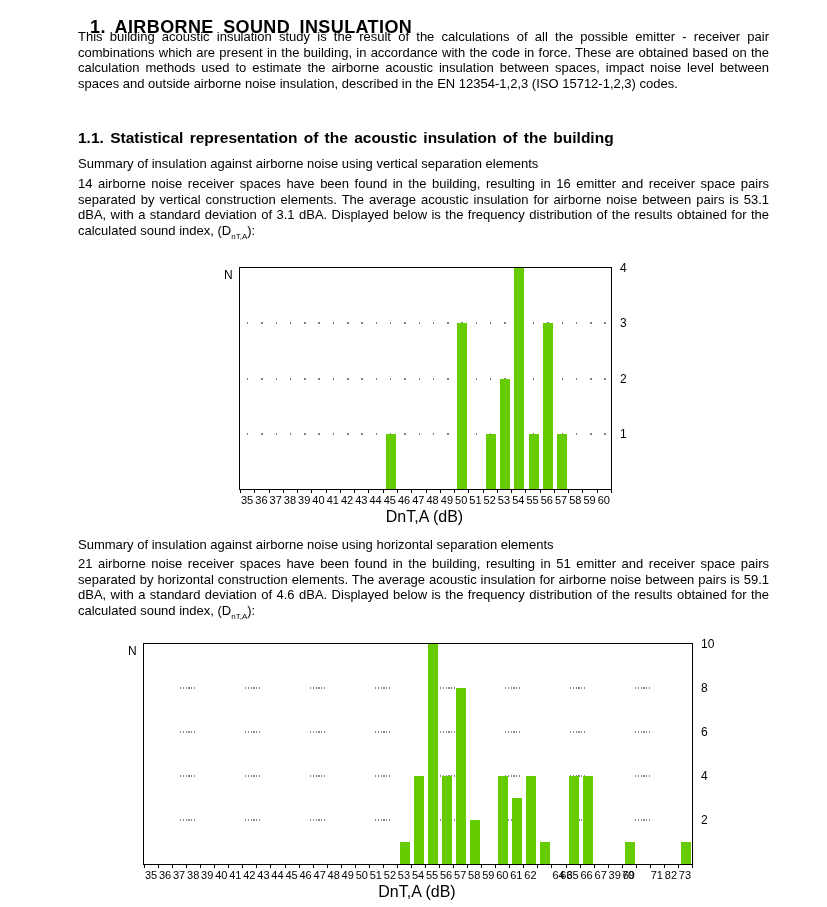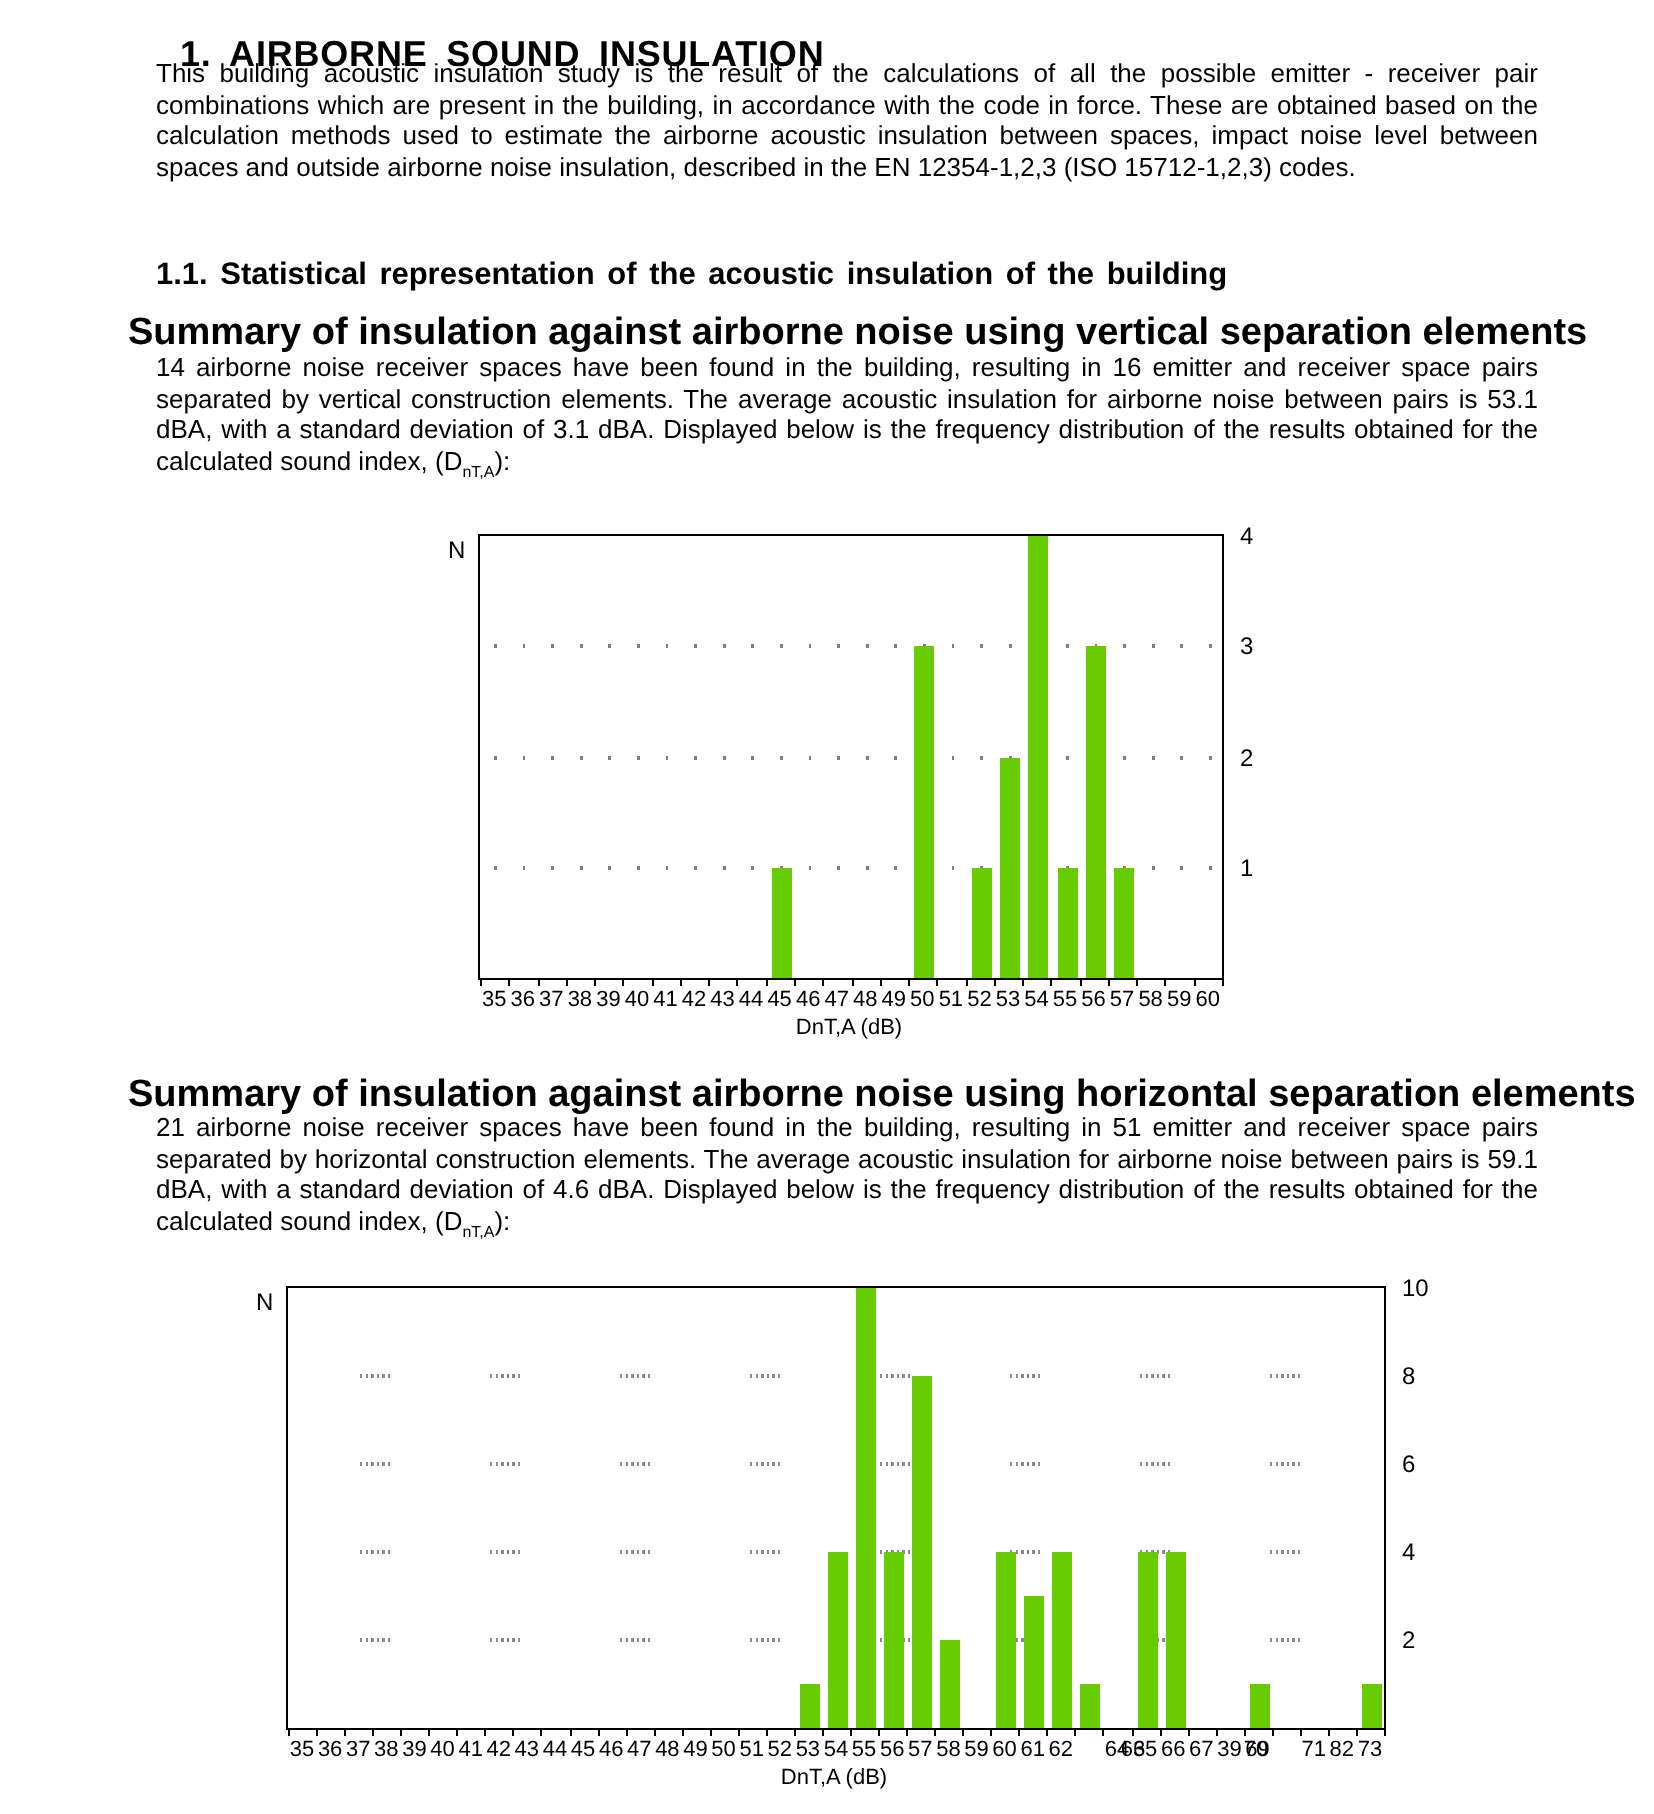--- a/index.html
+++ b/index.html
@@ -9,22 +9,22 @@
   }
   h1.doc-title{
     position:absolute;left:78px;top:5px;margin:12px;
     font-size:18px;font-weight:bold;letter-spacing:.4px;word-spacing:4px;white-space:nowrap;
   }
   h2.sec-title{
     position:absolute;left:78px;top:129px;margin:0;
     font-size:15.5px;font-weight:bold;word-spacing:2px;white-space:nowrap;
   }
   h3.sub-title{
-    position:absolute;left:64px;margin:0;
-    font-size:19px;font-weight:bold;white-space:nowrap;
+    position:absolute;left:78px;margin:0;
+    font-size:13px;font-weight:normal;white-space:nowrap;
   }
   p.body-text{
     position:absolute;left:78px;width:691px;margin:0;
     font-size:13px;line-height:15.6px;text-align:justify;
   }
   p.body-text sub{font-size:8px;line-height:0;}
   
   .chart{position:absolute;}
   .plot{
     position:absolute;left:0;top:0;border:1px solid #000;background:#fff;box-sizing:content-box;
@@ -42,21 +42,21 @@
   .xtick{position:absolute;width:1px;height:3px;background:#000;}
   .xlab{
     position:absolute;transform:translateX(-50%);
     font-size:11px;white-space:nowrap;
   }
   .ylab-num{
     position:absolute;transform:translateY(-50%);
     font-size:12px;white-space:nowrap;
   }
   .nlab{position:absolute;left:-15px;top:1px;font-size:12px;}
-  .xtitle{position:absolute;left:0;text-align:center;font-size:11px;}
+  .xtitle{position:absolute;left:0;text-align:center;font-size:16px;}
 </style>
 </head>
 <body>
 
 <h1 class="doc-title">1. AIRBORNE SOUND INSULATION</h1>
 
 <p class="body-text" style="top:29px;">This building acoustic insulation study is the result of the calculations of all the possible emitter - receiver pair combinations which are present in the building, in accordance with the code in force. These are obtained based on the calculation methods used to estimate the airborne acoustic insulation between spaces, impact noise level between spaces and outside airborne noise insulation, described in the EN 12354-1,2,3 (ISO 15712-1,2,3) codes.</p>
 
 <h2 class="sec-title">1.1. Statistical representation of the acoustic insulation of the building</h2>
 

